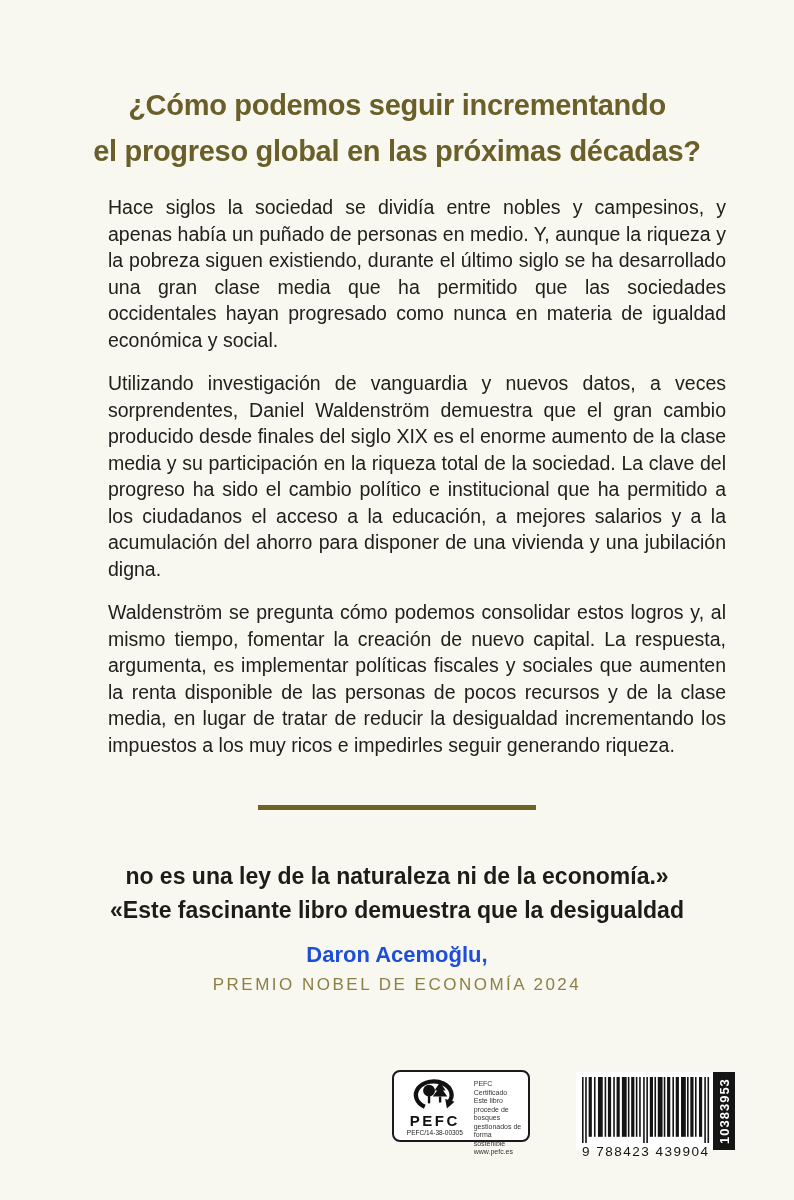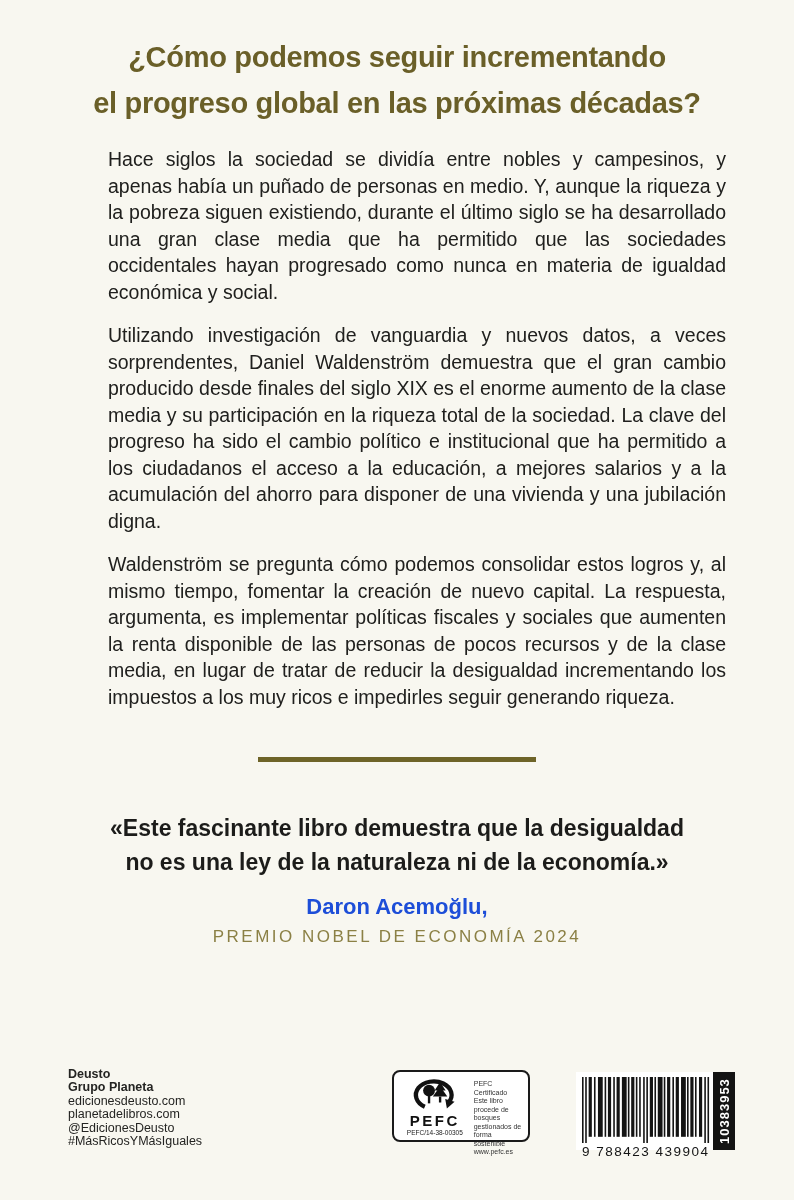--- a/index.html
+++ b/index.html
@@ -9,21 +9,21 @@
     background: #f8f7f0;
   }
   .page {
     position: relative;
     width: 794px;
     height: 1200px;
     background: #f8f7f0;
     overflow: hidden;
   }
   .headline {
-    padding-top: 34px;
+    padding-top: 82px;
     text-align: center;
     color: #6a5f28;
     font-size: 29px;
     font-weight: bold;
     line-height: 46px;
     letter-spacing: -0.3px;
   }
   .headline .hl-line { display: block; }
   .body-copy {
     margin: 20px 68px 0 108px;
@@ -161,34 +161,26 @@
 
   <div class="body-copy">
     <p>Hace siglos la sociedad se dividía entre nobles y campesinos, y apenas había un puñado de personas en medio. Y, aunque la riqueza y la pobreza siguen existiendo, durante el último siglo se ha desarrollado una gran clase media que ha permitido que las sociedades occidentales hayan progresado como nunca en materia de igualdad económica y social.</p>
     <p>Utilizando investigación de vanguardia y nuevos datos, a veces sorprendentes, Daniel Waldenström demuestra que el gran cambio producido desde finales del siglo XIX es el enorme aumento de la clase media y su participación en la riqueza total de la sociedad. La clave del progreso ha sido el cambio político e institucional que ha permitido a los ciudadanos el acceso a la educación, a mejores salarios y a la acumulación del ahorro para disponer de una vivienda y una jubilación digna.</p>
     <p>Waldenström se pregunta cómo podemos consolidar estos logros y, al mismo tiempo, fomentar la creación de nuevo capital. La respuesta, argumenta, es implementar políticas fiscales y sociales que aumenten la renta disponible de las personas de pocos recursos y de la clase media, en lugar de tratar de reducir la desigualdad incrementando los impuestos a los muy ricos e impedirles seguir generando riqueza.</p>
   </div>
 
   <div class="divider"></div>
 
   <div class="quote">
+    <span class="q-line">no es una ley de la naturaleza ni de la economía.»</span>
     <span class="q-line">«Este fascinante libro demuestra que la desigualdad</span>
-    <span class="q-line">no es una ley de la naturaleza ni de la economía.»</span>
   </div>
   <div class="quote-author">Daron Acemoğlu,</div>
   <div class="quote-credential">PREMIO NOBEL DE ECONOMÍA 2024</div>
 
-  <div class="publisher">
-    <div>Deusto</div>
-    <div>Grupo Planeta</div>
-    <div>edicionesdeusto.com</div>
-    <div>planetadelibros.com</div>
-    <div>@EdicionesDeusto</div>
-    <div>#MásRicosYMásIguales</div>
-  </div>
 
   <div class="pefc-box">
     <div class="pefc-left">
       <span>
         <svg width="46" height="34" viewBox="0 0 50 40" xmlns="http://www.w3.org/2000/svg">
           <path d="M 13 35 A 21 16 0 1 1 41 30" fill="none" stroke="#111" stroke-width="5"></path>
           <polygon points="37,26 48,29 39,37" fill="#111"></polygon>
           <circle cx="18" cy="16" r="7" fill="#111"></circle>
           <rect x="16.6" y="21" width="2.8" height="10" fill="#111"></rect>
           <polygon points="31,6 37.5,16 24.5,16" fill="#111"></polygon>

